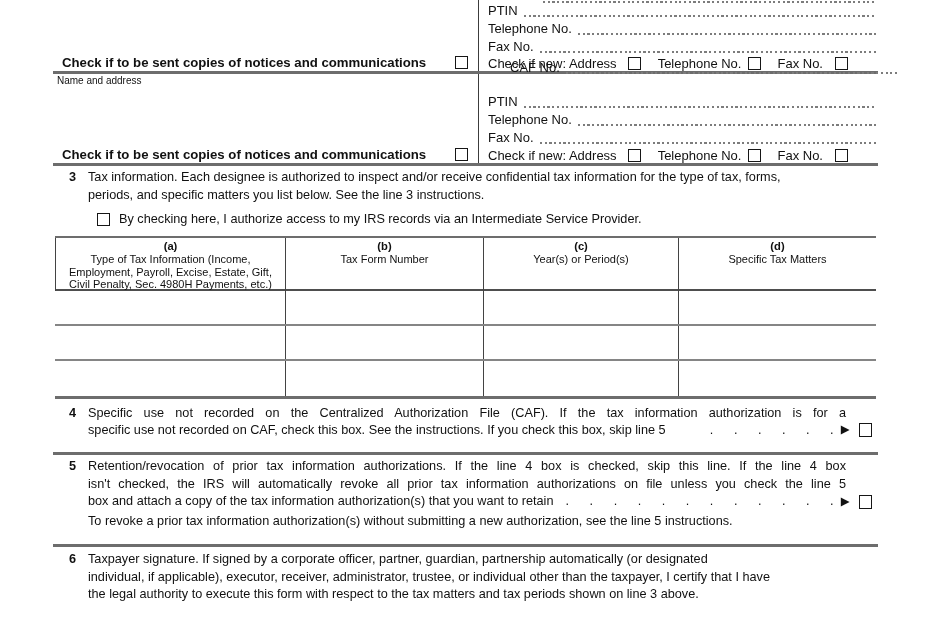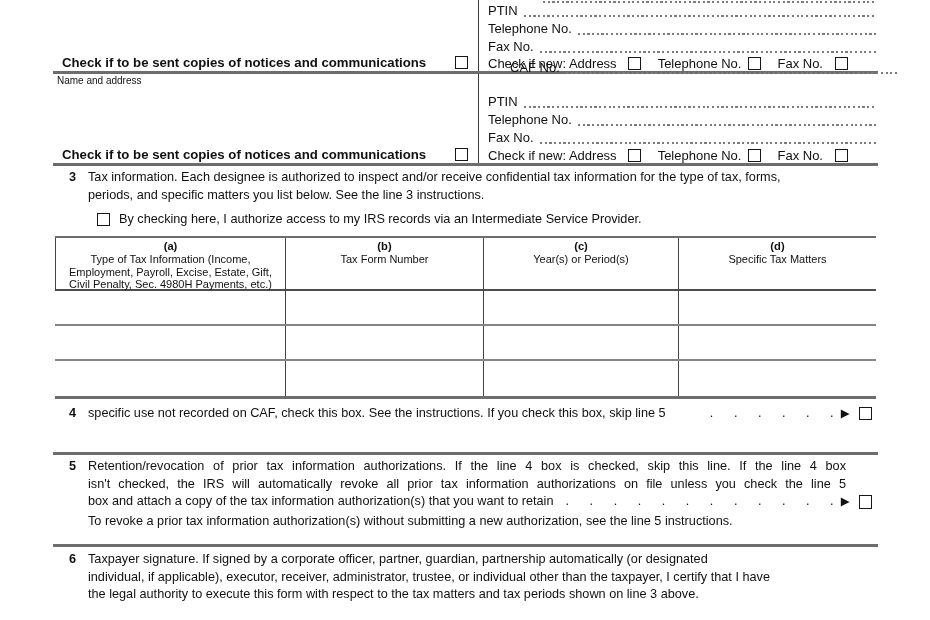--- a/index.html
+++ b/index.html
@@ -188,20 +188,21 @@
       <div></div>
       <div></div>
       <div></div>
       <div></div>
     </div>
   </div>
 
   <div class="para" style="top:405px;">
     <div class="num" style="line-height:16.5px;">4</div>
     <div class="body">
+      <div class="jline" style="line-height:16.5px;"><span class="b">Specific use not recorded on the Centralized Authorization File (CAF).</span> <span>If the tax information authorization is for a</span></div>
       <div class="dotline" style="line-height:16.5px;">
         <span class="txt">specific use not recorded on CAF, check this box. See the instructions. If you check this box, skip line 5</span>
         <span class="dots">. . . . . .</span>
         <span class="arrow">▶</span>
         <span class="cb"></span>
       </div>
     </div>
   </div>
 
   <div class="rule" style="top:452px;"></div>

